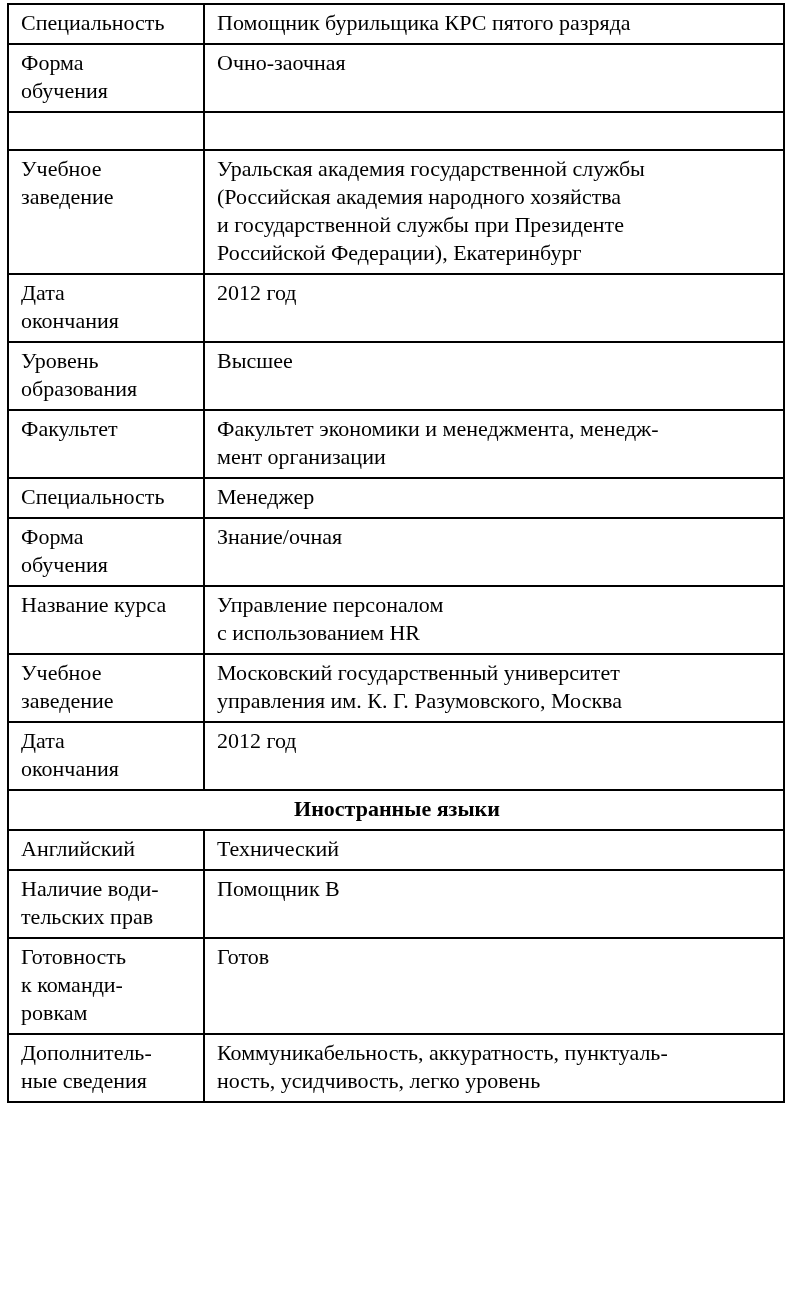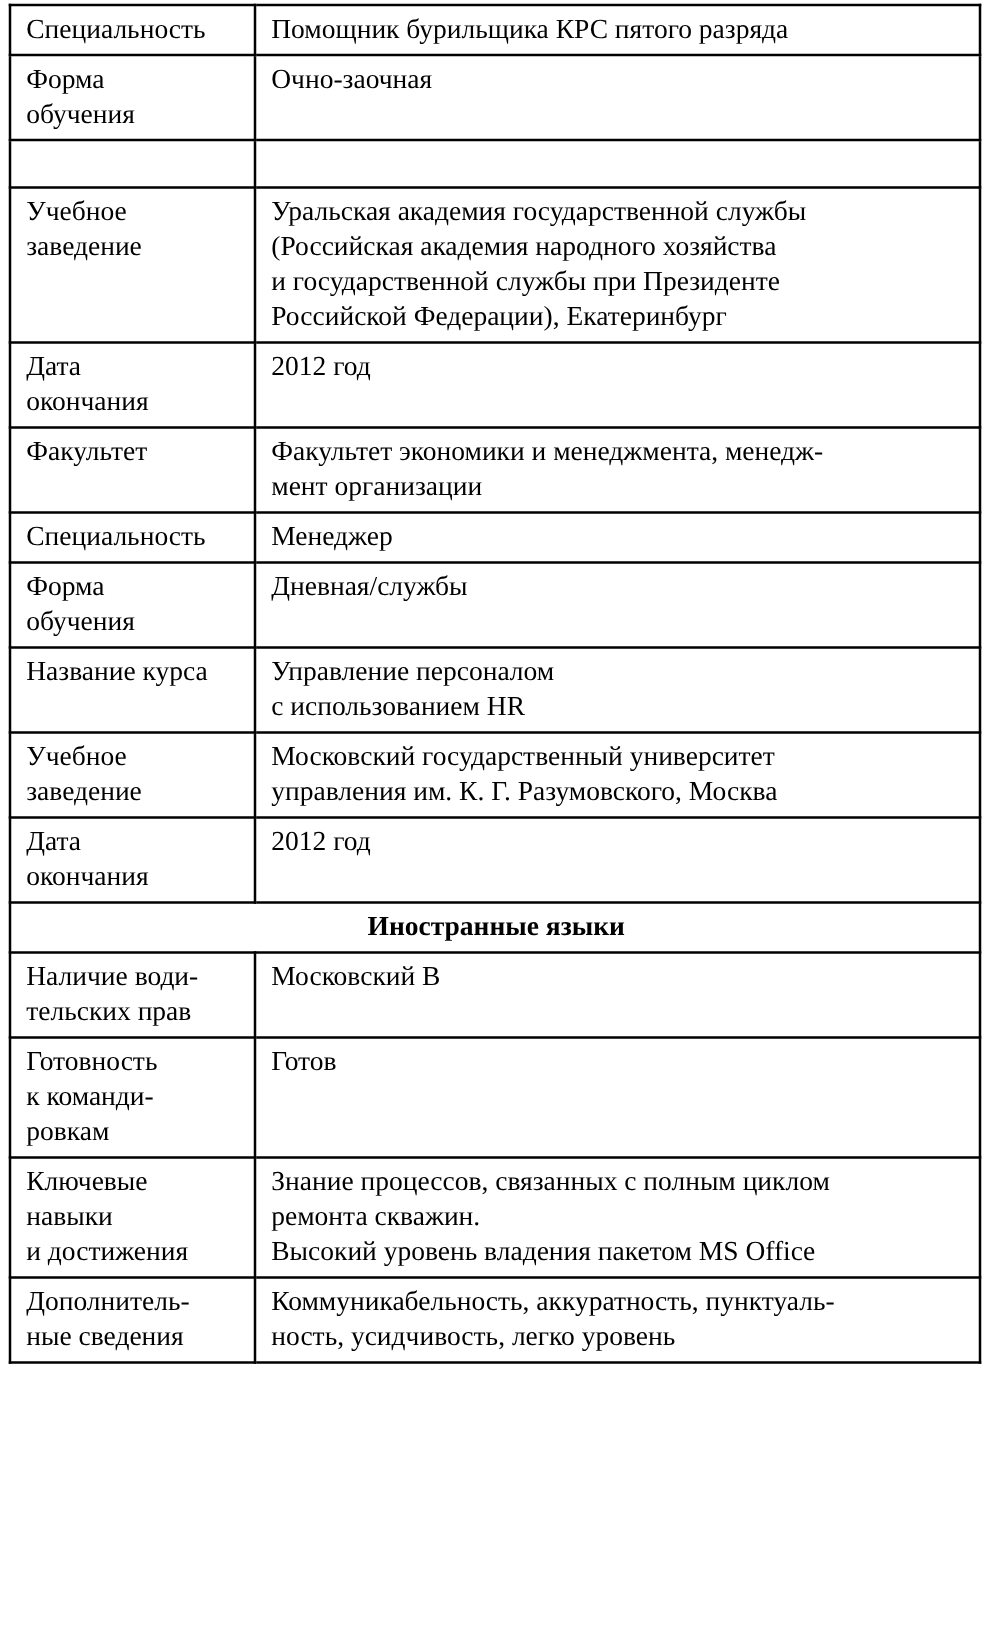--- a/index.html
+++ b/index.html
@@ -78,32 +78,37 @@
 (Российская академия народного хозяйства
 и государственной службы при Президенте
 Российской Федерации), Екатеринбург</td>
         </tr>
         <tr>
           <td class="label-cell">Дата
 окончания</td>
           <td class="value-cell">2012 год</td>
         </tr>
         <tr>
+          <td class="label-cell">Уровень
+образования</td>
+          <td class="value-cell">Высшее</td>
+        </tr>
+        <tr>
           <td class="label-cell">Факультет</td>
           <td class="value-cell">Факультет экономики и менеджмента, менедж-
 мент организации</td>
         </tr>
         <tr>
           <td class="label-cell">Специальность</td>
           <td class="value-cell">Менеджер</td>
         </tr>
         <tr>
           <td class="label-cell">Форма
 обучения</td>
-          <td class="value-cell">Дневная/службы</td>
+          <td class="value-cell">Знание/очная</td>
         </tr>
         <tr>
           <td class="label-cell">Название курса</td>
           <td class="value-cell">Управление персоналом
 с использованием HR</td>
         </tr>
         <tr>
           <td class="label-cell">Учебное
 заведение</td>
           <td class="value-cell">Московский государственный университет
@@ -111,37 +116,33 @@
         </tr>
         <tr>
           <td class="label-cell">Дата
 окончания</td>
           <td class="value-cell">2012 год</td>
         </tr>
         <tr>
           <td colspan="2" class="section-cell">Иностранные языки</td>
         </tr>
         <tr>
+          <td class="label-cell">Английский</td>
+          <td class="value-cell">Технический</td>
+        </tr>
+        <tr>
           <td class="label-cell">Наличие води-
 тельских прав</td>
-          <td class="value-cell">Московский В</td>
+          <td class="value-cell">Помощник В</td>
         </tr>
         <tr>
           <td class="label-cell">Готовность
 к команди-
 ровкам</td>
           <td class="value-cell">Готов</td>
-        </tr>
-        <tr>
-          <td class="label-cell">Ключевые
-навыки
-и достижения</td>
-          <td class="value-cell">Знание процессов, связанных с полным циклом
-ремонта скважин.
-Высокий уровень владения пакетом MS Office</td>
         </tr>
         <tr>
           <td class="label-cell">Дополнитель-
 ные сведения</td>
           <td class="value-cell">Коммуникабельность, аккуратность, пунктуаль-
 ность, усидчивость, легко уровень</td>
         </tr>
       </tbody>
   </table>
 </div>

